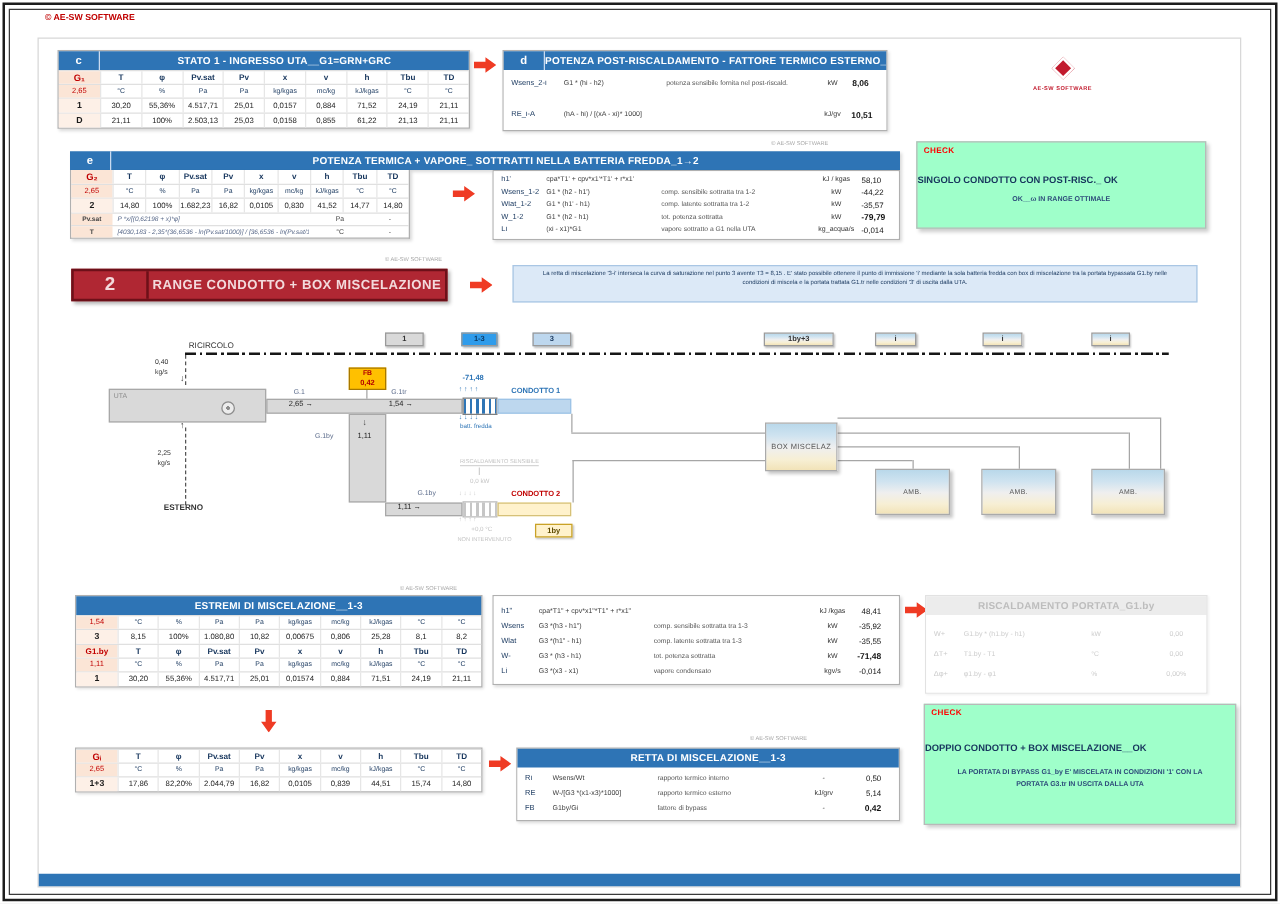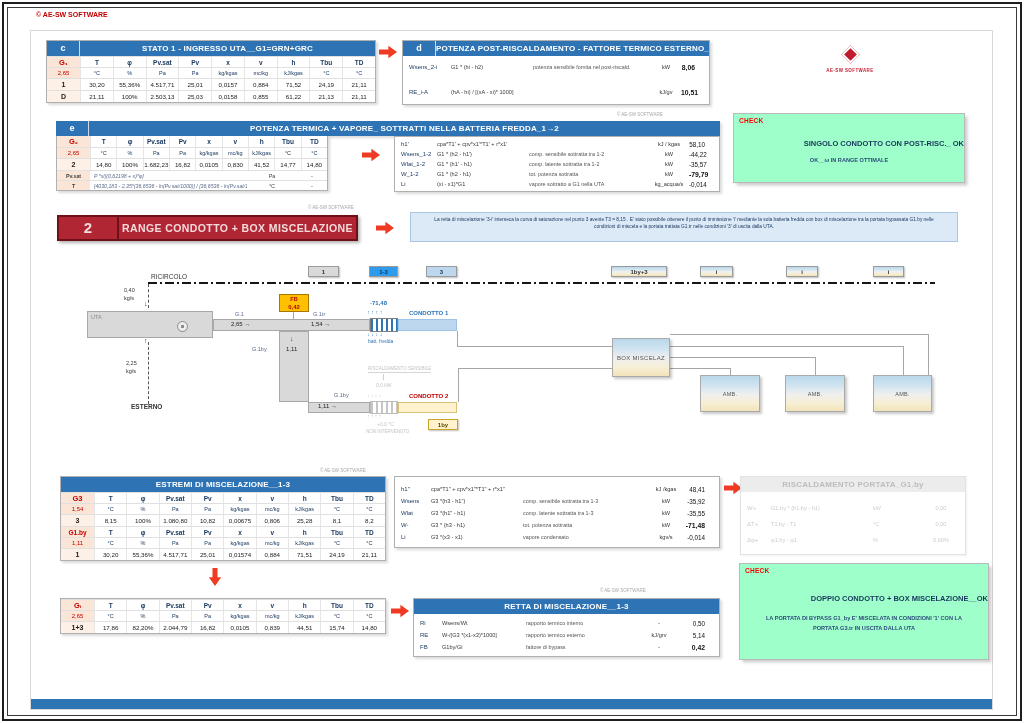--- a/index.html
+++ b/index.html
@@ -54,21 +54,21 @@
   .gray .sttitle{background:#ececec;color:#bdbdbd}
   .gray .frow span{color:#cccccc !important;font-weight:normal !important}
 
   
   .banner{position:absolute;display:flex;background:#b02733;border:2px solid #6d1019;box-shadow:2px 2px 3px rgba(0,0,0,.3)}
   .banner .bn{width:60px;border-right:2px solid #6d1019;color:#f3dadc;font-size:15px;font-weight:bold;text-align:center;line-height:22px;flex:none}
   .banner .bt{flex:1;color:#f3dadc;font-size:10.5px;font-weight:bold;text-align:center;line-height:22px;letter-spacing:.4px}
   .note{position:absolute;background:#dce9f7;border:1px solid #a9c6e4;color:#17365d;font-size:4.8px;line-height:1.55;text-align:center;padding:3px 12px}
   .check{position:absolute;background:#9fffca;border:1px solid #b9b9b9;box-shadow:2.5px 2.5px 3px rgba(0,0,0,.2)}
   .check .cl{position:absolute;left:5px;top:3px;font-size:6.5px;font-weight:bold;color:#f00;letter-spacing:.3px}
-  .check .ct{position:absolute;left:0;width:100%;text-align:right;font-weight:bold;font-size:7.5px;color:#17365d}
+  .check .ct{position:absolute;left:0;width:100%;text-align:left;font-weight:bold;font-size:7.5px;color:#17365d}
   .check .cs{position:absolute;left:6%;width:88%;text-align:center;font-weight:bold;font-size:5.6px;color:#2e4d7b;white-space:normal;line-height:1.7}
 
   
   .arr{position:absolute;width:18px;height:14px;background:#ef3b24;
        clip-path:polygon(0 32%,52% 32%,52% 6%,100% 50%,52% 94%,52% 68%,0 68%)}
   .arr.down{transform:rotate(90deg)}
 
   
   .sbox{position:absolute;height:11px;font-size:6px;font-weight:bold;line-height:10px;text-align:center;border:1px solid #9a9a9a;box-shadow:1px 1px 1.5px rgba(0,0,0,.25)}
   .sbox-gray{background:#d9d9d9;color:#333}
@@ -409,192 +409,178 @@
   <div class="gbox grad" style="left:873px;top:375px;width:59px;height:37px;font-size:5.5px">
     <span>AMB.</span>
     </div>
 
   <div class="t" style="left:320px;top:468px;font-size:4.5px;color:#a8a8a8">© AE-SW SOFTWARE</div>
 
   <div class="stbl" style="left:60px;top:476px;width:326px">
     <div class="sthead">
         <div class="sttitle">ESTREMI DI MISCELAZIONE__1-3</div>
       </div>
-    <div class="strow hdrrow">
-        <div class="lab flab">G3</div>
+    <div class="strow unitrow">
+        <div class="lab flabv">1,54</div>
+      <div class="cells9">
+          <span>°C</span>
+          <span>%</span>
+          <span>Pa</span>
+          <span>Pa</span>
+          <span>kg/kgas</span>
+          <span>mc/kg</span>
+          <span>kJ/kgas</span>
+          <span>°C</span>
+          <span>°C</span>
+        </div>
+      </div>
+    <div class="strow datarow">
+      <div class="lab rowlab">3</div>
+      <div class="cells9">
+          <span>8,15</span>
+          <span>100%</span>
+          <span>1.080,80</span>
+          <span>10,82</span>
+          <span>0,00675</span>
+          <span>0,806</span>
+          <span>25,28</span>
+          <span>8,1</span>
+          <span>8,2</span>
+        </div>
+      </div>
+    <div class="strow hdr2 hdrrow">
+        <div class="lab flab" style="font-size:6.5px">G1.by</div>
       <div class="cells9">
           <span>T</span>
           <span>φ</span>
           <span>Pv.sat</span>
           <span>Pv</span>
           <span>x</span>
           <span>v</span>
           <span>h</span>
           <span>Tbu</span>
           <span>TD</span>
         </div>
       </div>
     <div class="strow unitrow">
-        <div class="lab flabv">1,54</div>
+        <div class="lab flabv">1,11</div>
       <div class="cells9">
           <span>°C</span>
           <span>%</span>
           <span>Pa</span>
           <span>Pa</span>
           <span>kg/kgas</span>
           <span>mc/kg</span>
           <span>kJ/kgas</span>
           <span>°C</span>
           <span>°C</span>
         </div>
       </div>
     <div class="strow datarow">
-      <div class="lab rowlab">3</div>
-      <div class="cells9">
-          <span>8,15</span>
-          <span>100%</span>
-          <span>1.080,80</span>
-          <span>10,82</span>
-          <span>0,00675</span>
-          <span>0,806</span>
-          <span>25,28</span>
-          <span>8,1</span>
-          <span>8,2</span>
-        </div>
-      </div>
-    <div class="strow hdr2 hdrrow">
-        <div class="lab flab" style="font-size:6.5px">G1.by</div>
+      <div class="lab rowlab">1</div>
+      <div class="cells9">
+          <span>30,20</span>
+          <span>55,36%</span>
+          <span>4.517,71</span>
+          <span>25,01</span>
+          <span>0,01574</span>
+          <span>0,884</span>
+          <span>71,51</span>
+          <span>24,19</span>
+          <span>21,11</span>
+        </div>
+      </div>
+  </div>
+
+  <div class="ftbl" style="left:394px;top:476px;width:326px">
+    <div class="fbody" style="padding:6px 0 4px">
+      <div class="frow gcols-p" style="height:12px">
+          <span>h1"</span>
+          <span>cpa*T1" + cpv*x1"*T1" + r*x1"</span>
+          <span></span>
+          <span>kJ /kgas</span>
+          <span>48,41</span>
+        </div>
+      <div class="frow gcols-p" style="height:12px">
+          <span>Wsens</span>
+          <span>G3 *(h3 - h1")</span>
+          <span>comp. sensibile sottratta tra 1-3</span>
+          <span>kW</span>
+          <span>-35,92</span>
+        </div>
+      <div class="frow gcols-p" style="height:12px">
+          <span>Wlat</span>
+          <span>G3 *(h1" - h1)</span>
+          <span>comp. latente sottratta tra 1-3</span>
+          <span>kW</span>
+          <span>-35,55</span>
+        </div>
+      <div class="frow gcols-p strong" style="height:12px">
+          <span>W-</span>
+          <span>G3 * (h3 - h1)</span>
+          <span>tot. potenza sottratta</span>
+          <span>kW</span>
+          <span>-71,48</span>
+        </div>
+      <div class="frow gcols-p" style="height:12px">
+          <span>Li</span>
+          <span>G3 *(x3 - x1)</span>
+          <span>vapore condensato</span>
+          <span>kgv/s</span>
+          <span>-0,014</span>
+        </div>
+    </div>
+  </div>
+  <div class="arr" style="left:724px;top:481px"></div>
+
+  <div class="ftbl gray" style="left:740px;top:476px;width:226px">
+    <div class="fhead">
+        <div class="sttitle">RISCALDAMENTO PORTATA_G1.by</div>
+      </div>
+    <div class="fbody" style="padding:8px 0 6px">
+      <div class="frow gcols-g" style="height:16px">
+          <span>W+</span>
+          <span>G1.by * (h1.by - h1)</span>
+          <span>kW</span>
+          <span>0,00</span>
+        </div>
+      <div class="frow gcols-g" style="height:16px">
+          <span>ΔT+</span>
+          <span>T1.by - T1</span>
+          <span>°C</span>
+          <span>0,00</span>
+        </div>
+      <div class="frow gcols-g" style="height:16px">
+          <span>Δφ+</span>
+          <span>φ1.by - φ1</span>
+          <span>%</span>
+          <span>0,00%</span>
+        </div>
+    </div>
+  </div>
+
+  <div class="arr down" style="left:206px;top:570px"></div>
+  <div class="t" style="left:600px;top:588px;font-size:4.5px;color:#a8a8a8">© AE-SW SOFTWARE</div>
+
+  <div class="stbl" style="left:60px;top:598px;width:326px">
+    <div class="strow hdrrow">
+        <div class="lab flab">Gᵢ</div>
       <div class="cells9">
           <span>T</span>
           <span>φ</span>
           <span>Pv.sat</span>
           <span>Pv</span>
           <span>x</span>
           <span>v</span>
           <span>h</span>
           <span>Tbu</span>
           <span>TD</span>
         </div>
       </div>
     <div class="strow unitrow">
-        <div class="lab flabv">1,11</div>
-      <div class="cells9">
-          <span>°C</span>
-          <span>%</span>
-          <span>Pa</span>
-          <span>Pa</span>
-          <span>kg/kgas</span>
-          <span>mc/kg</span>
-          <span>kJ/kgas</span>
-          <span>°C</span>
-          <span>°C</span>
-        </div>
-      </div>
-    <div class="strow datarow">
-      <div class="lab rowlab">1</div>
-      <div class="cells9">
-          <span>30,20</span>
-          <span>55,36%</span>
-          <span>4.517,71</span>
-          <span>25,01</span>
-          <span>0,01574</span>
-          <span>0,884</span>
-          <span>71,51</span>
-          <span>24,19</span>
-          <span>21,11</span>
-        </div>
-      </div>
-  </div>
-
-  <div class="ftbl" style="left:394px;top:476px;width:326px">
-    <div class="fbody" style="padding:6px 0 4px">
-      <div class="frow gcols-p" style="height:12px">
-          <span>h1"</span>
-          <span>cpa*T1" + cpv*x1"*T1" + r*x1"</span>
-          <span></span>
-          <span>kJ /kgas</span>
-          <span>48,41</span>
-        </div>
-      <div class="frow gcols-p" style="height:12px">
-          <span>Wsens</span>
-          <span>G3 *(h3 - h1")</span>
-          <span>comp. sensibile sottratta tra 1-3</span>
-          <span>kW</span>
-          <span>-35,92</span>
-        </div>
-      <div class="frow gcols-p" style="height:12px">
-          <span>Wlat</span>
-          <span>G3 *(h1" - h1)</span>
-          <span>comp. latente sottratta tra 1-3</span>
-          <span>kW</span>
-          <span>-35,55</span>
-        </div>
-      <div class="frow gcols-p strong" style="height:12px">
-          <span>W-</span>
-          <span>G3 * (h3 - h1)</span>
-          <span>tot. potenza sottratta</span>
-          <span>kW</span>
-          <span>-71,48</span>
-        </div>
-      <div class="frow gcols-p" style="height:12px">
-          <span>Li</span>
-          <span>G3 *(x3 - x1)</span>
-          <span>vapore condensato</span>
-          <span>kgv/s</span>
-          <span>-0,014</span>
-        </div>
-    </div>
-  </div>
-  <div class="arr" style="left:724px;top:481px"></div>
-
-  <div class="ftbl gray" style="left:740px;top:476px;width:226px">
-    <div class="fhead">
-        <div class="sttitle">RISCALDAMENTO PORTATA_G1.by</div>
-      </div>
-    <div class="fbody" style="padding:8px 0 6px">
-      <div class="frow gcols-g" style="height:16px">
-          <span>W+</span>
-          <span>G1.by * (h1.by - h1)</span>
-          <span>kW</span>
-          <span>0,00</span>
-        </div>
-      <div class="frow gcols-g" style="height:16px">
-          <span>ΔT+</span>
-          <span>T1.by - T1</span>
-          <span>°C</span>
-          <span>0,00</span>
-        </div>
-      <div class="frow gcols-g" style="height:16px">
-          <span>Δφ+</span>
-          <span>φ1.by - φ1</span>
-          <span>%</span>
-          <span>0,00%</span>
-        </div>
-    </div>
-  </div>
-
-  <div class="arr down" style="left:206px;top:570px"></div>
-  <div class="t" style="left:600px;top:588px;font-size:4.5px;color:#a8a8a8">© AE-SW SOFTWARE</div>
-
-  <div class="stbl" style="left:60px;top:598px;width:326px">
-    <div class="strow hdrrow">
-        <div class="lab flab">Gᵢ</div>
-      <div class="cells9">
-          <span>T</span>
-          <span>φ</span>
-          <span>Pv.sat</span>
-          <span>Pv</span>
-          <span>x</span>
-          <span>v</span>
-          <span>h</span>
-          <span>Tbu</span>
-          <span>TD</span>
-        </div>
-      </div>
-    <div class="strow unitrow">
         <div class="lab flabv">2,65</div>
       <div class="cells9">
           <span>°C</span>
           <span>%</span>
           <span>Pa</span>
           <span>Pa</span>
           <span>kg/kgas</span>
           <span>mc/kg</span>
           <span>kJ/kgas</span>
           <span>°C</span>

